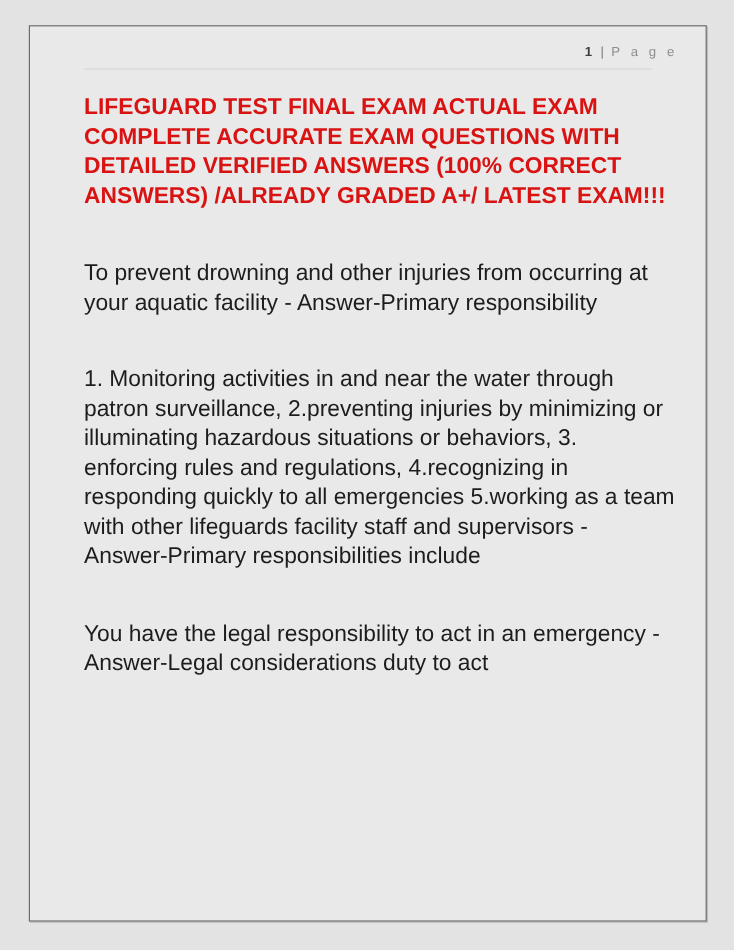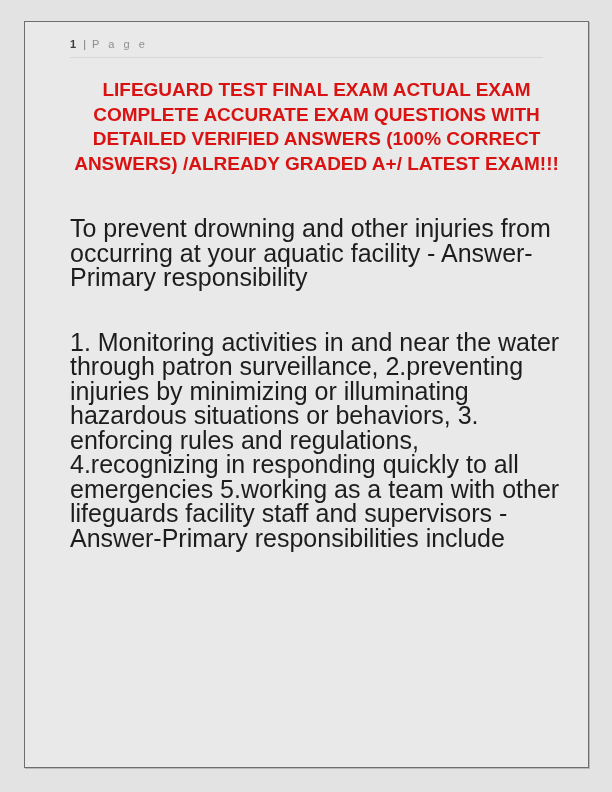--- a/index.html
+++ b/index.html
@@ -17,20 +17,21 @@
     border: 1.5px solid var(--page-border, #6d6d6d);
     box-shadow: 1px 1px 0 rgba(0,0,0,0.18);
     padding: 14px 23px 0 45px;
   }
   .page-header {
     font-size: 11px;
     color: #8e8e8e;
     height: 16px;
     line-height: 16px;
     white-space: nowrap;
+    text-align: right;
   }
   .page-number {
     font-weight: bold;
     color: #3d3d3d;
     letter-spacing: 2px;
     margin-right: 2px;
   }
   .page-sep { color: #7a7a7a; margin-right: 3px; }
   .page-word { letter-spacing: 3px; color: #8e8e8e; }
   .header-rule {
@@ -38,26 +39,25 @@
     border-bottom: 1px solid #d7d7d7;
     margin-top: 5px;
   }
   .doc-title {
     margin-top: 20px;
     margin-bottom: 40px;
     width: 493px;
     font-size: 19px;
     font-weight: bold;
     line-height: 24.5px;
-    text-align: center;
     color: var(--title, #d91212);
   }
   .qa-item {
     width: 493px;
-    font-size: 25px;
+    font-size: 19px;
     line-height: 24.5px;
     color: var(--body, #1d1d1d);
     margin-bottom: 40px;
     font-weight: normal;
   }
 </style>
 </head>
 <body>
 
 <div class="page">
@@ -70,14 +70,15 @@
 
   <div class="header-rule"></div>
 
   <h1 class="doc-title">LIFEGUARD TEST FINAL EXAM ACTUAL EXAM COMPLETE ACCURATE EXAM QUESTIONS WITH DETAILED VERIFIED ANSWERS (100% CORRECT ANSWERS) /ALREADY GRADED A+/ LATEST EXAM!!!</h1>
 
   <p class="qa-item">To prevent drowning and other injuries from occurring at your aquatic facility - Answer-Primary responsibility</p>
 
   <p class="qa-item">1. Monitoring activities in and near the water through patron surveillance, 2.preventing injuries by minimizing or illuminating hazardous situations or behaviors, 3. enforcing rules and regulations, 4.recognizing in responding quickly to all emergencies 5.working as a team with other lifeguards facility staff and supervisors - Answer-Primary responsibilities include</p>
 
 
+  <p class="qa-item">You have the legal responsibility to act in an emergency - Answer-Legal considerations duty to act</p>
 
 </div>
 
 </body></html>

